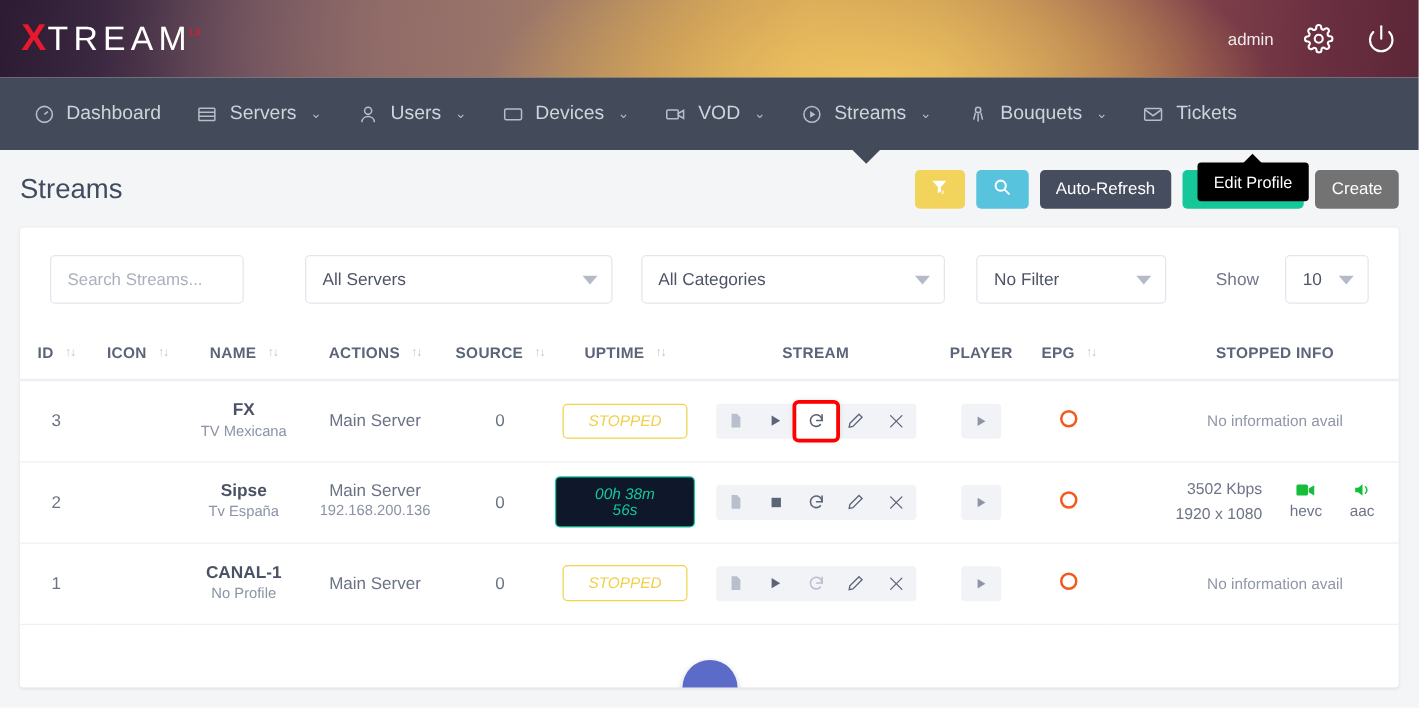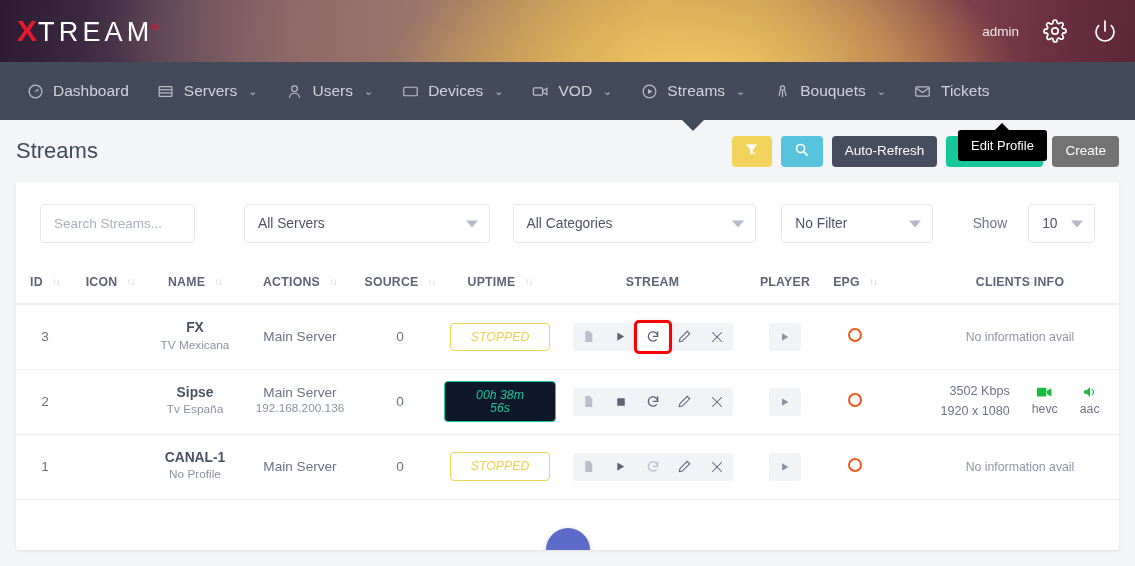--- a/index.html
+++ b/index.html
@@ -580,21 +580,21 @@
         <th class="col-actions">
           <span>STREAM</span>
         </th>
         <th class="col-player">
           <span>PLAYER</span>
         </th>
         <th class="col-epg">
           <span>EPG</span><span class="sortico">↑↓</span>
         </th>
         <th class="col-info">
-          <span>CLIENTS INFO</span>
+          <span>STOPPED INFO</span>
         </th>
       </tr>
     </thead>
     <tbody>
 
       <tr>
         <td>3</td>
         <td></td>
         <td class="cell-left">
           <div class="name-main">FX</div>

